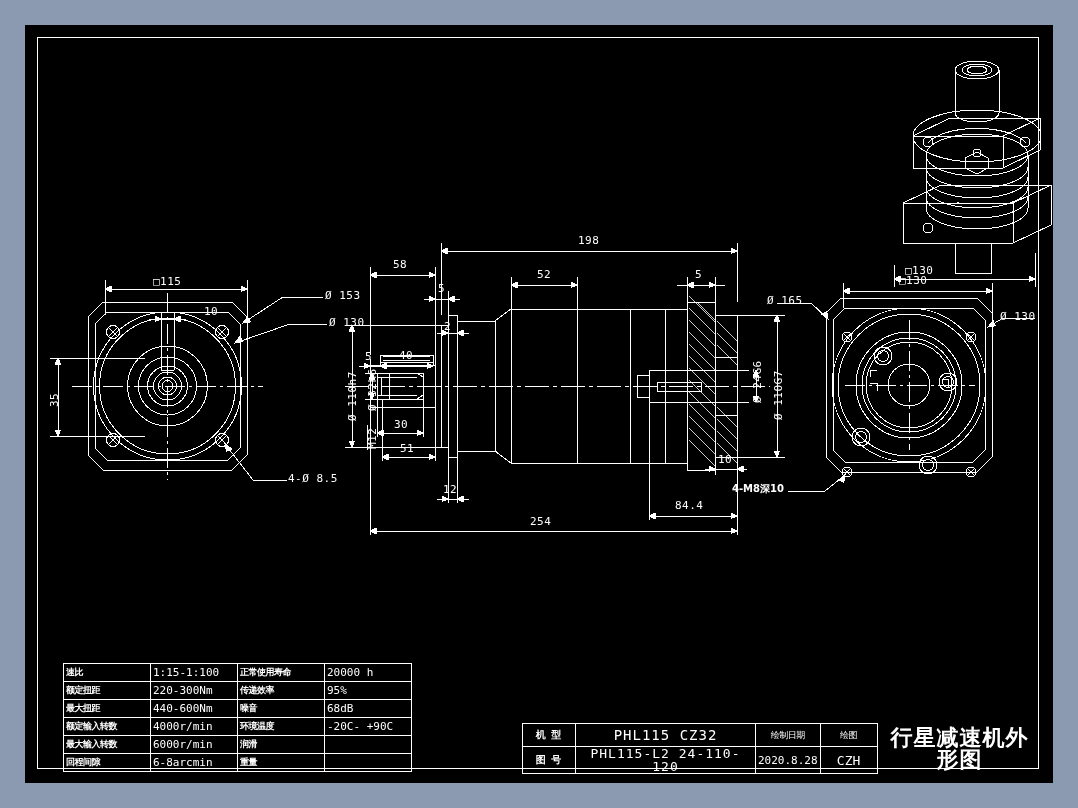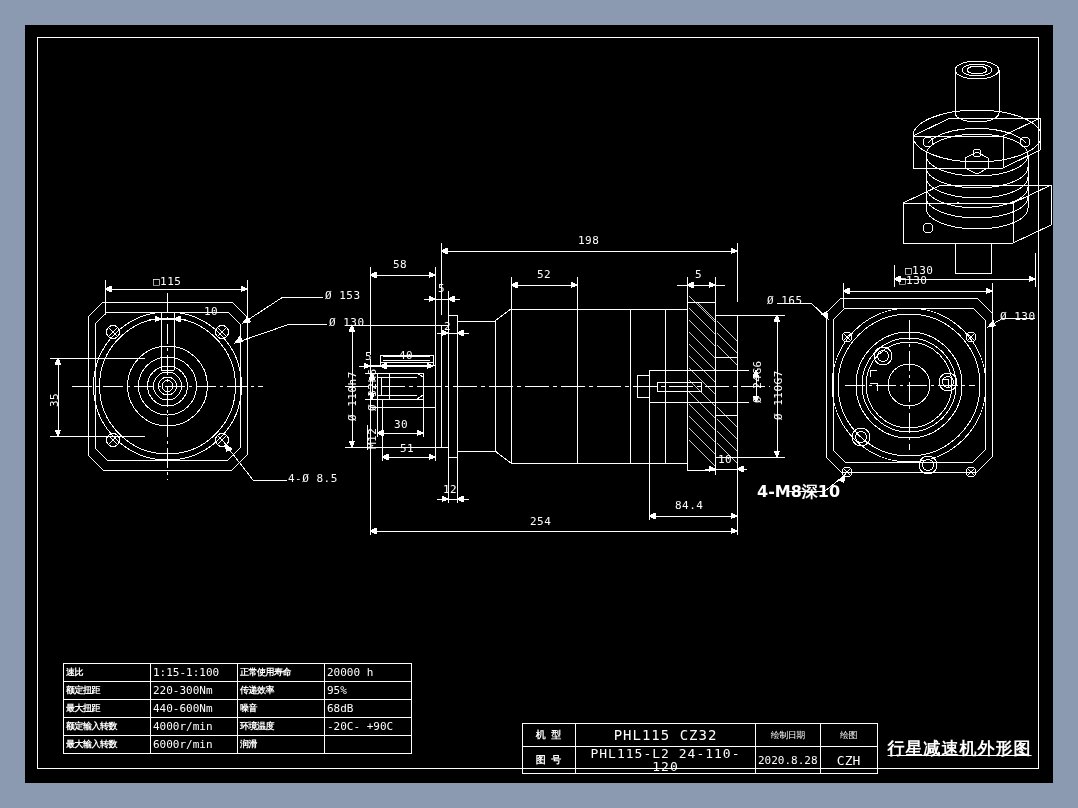--- a/index.html
+++ b/index.html
@@ -86,23 +86,22 @@
   #title-block td.model{width:175px;font-size:14px;letter-spacing:1px;}
   #title-block td.smallcn{
     width:52px;
     font-family:"DejaVu Sans","Liberation Sans",sans-serif;
     font-size:9px;font-weight:normal;letter-spacing:-0.5px;
   }
   #title-block td.drawer{width:44px;font-size:13px;}
   #title-block td.maintitle{
     width:160px;
     font-family:"DejaVu Sans","Liberation Serif",serif;
-    font-size:17px;font-weight:bold;letter-spacing:1px;
+    font-size:22px;font-weight:bold;letter-spacing:1px;
     border:none;
-    text-decoration:underline;
   }
 </style>
 </head>
 <body>
 
 <div id="app">
   <div id="sheet">
     <div id="border"></div>
 
     <div class="canvas">
@@ -398,21 +397,21 @@
       <span class="txt" style="left:505px;top:491px;">254</span>
       <span class="txt v" style="left:322px;top:396px;">Ø 110h7</span>
       <span class="txt v" style="left:342px;top:386px;">Ø 32h6</span>
       <span class="txt v" style="left:342px;top:424px;">M12</span>
       <span class="txt v" style="left:727px;top:378px;">Ø 24G6</span>
       <span class="txt v" style="left:748px;top:395px;">Ø 110G7</span>
 
       <span class="txt" style="left:874px;top:250px;">□130</span>
       <span class="txt" style="left:742px;top:270px;">Ø 165</span>
       <span class="txt" style="left:975px;top:286px;">Ø 130</span>
-      <span class="txt cn" style="left:732px;top:459px;font-size:16px;">4-M8深10</span>
+      <span class="txt cn" style="left:707px;top:459px;font-size:10px;">4-M8深10</span>
 
       <span class="txt" style="left:880px;top:240px;">□130</span>
     </div>
 
     <table id="spec-table">
       <tbody>
         <tr>
           <td class="lbl cn">速比</td>
           <td class="val">1:15-1:100</td>
           <td class="lbl cn">正常使用寿命</td>
@@ -433,20 +432,26 @@
         <tr>
           <td class="lbl cn">额定输入转数</td>
           <td class="val">4000r/min</td>
           <td class="lbl cn">环境温度</td>
           <td class="val">-20C- +90C</td>
         </tr>
         <tr>
           <td class="lbl cn">最大输入转数</td>
           <td class="val">6000r/min</td>
           <td class="lbl cn">润滑</td>
+          <td class="val"></td>
+        </tr>
+        <tr>
+          <td class="lbl cn">回程间隙</td>
+          <td class="val">6-8arcmin</td>
+          <td class="lbl cn">重量</td>
           <td class="val"></td>
         </tr>
       </tbody>
     </table>
 
     <table id="title-block">
       <tbody>
         <tr>
           <td class="hdr cn">机 型</td>
           <td class="model">PHL115 CZ32</td>

